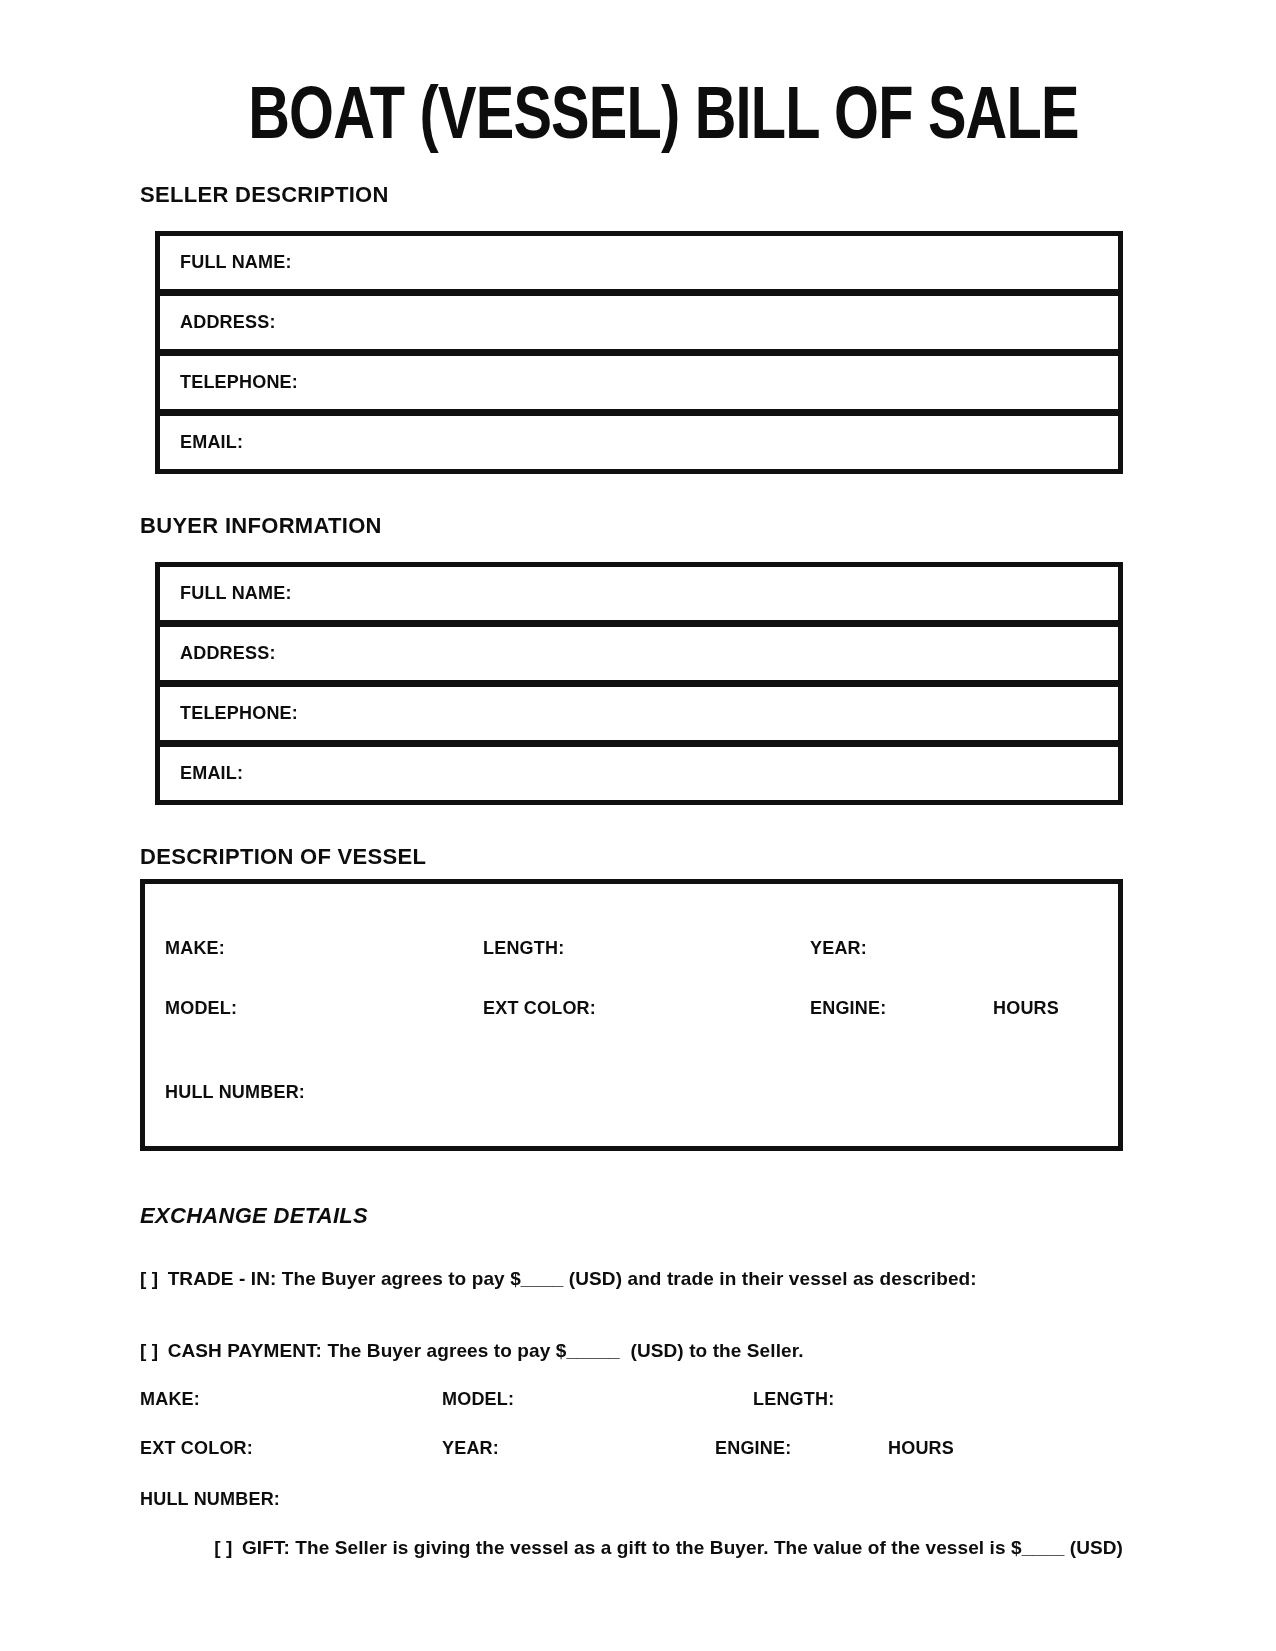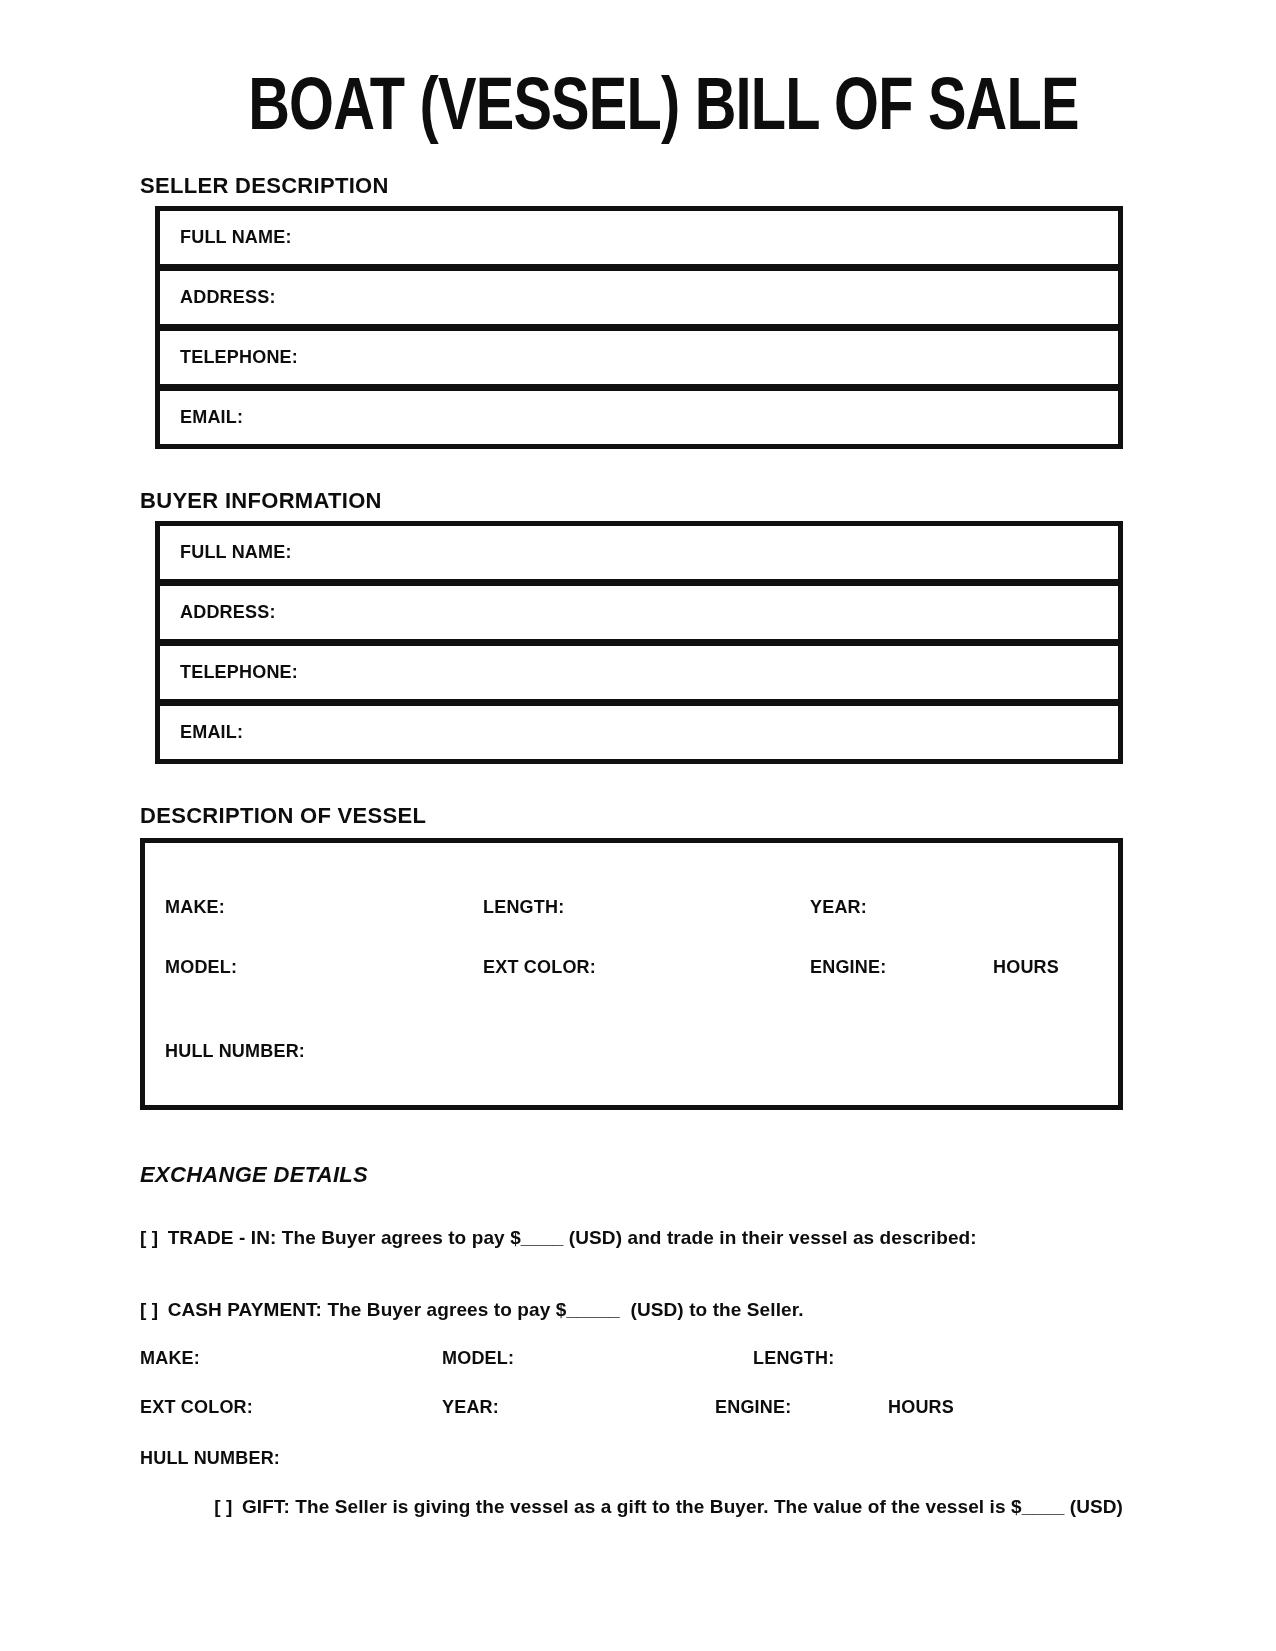--- a/index.html
+++ b/index.html
@@ -12,21 +12,21 @@
     width: 1276px;
     height: 1651px;
     background: #ffffff;
     overflow: hidden;
     font-family: "Liberation Sans", sans-serif;
     color: #0d0d0d;
   }
   .content {
     position: absolute;
     left: 140px;
-    top: 4px;
+    top: 13px;
     width: 983px;
   }
   .doc-title {
     margin: 62px 0 0 0;
     height: 76px;
     line-height: 76px;
     font-size: 74px;
     font-weight: bold;
     letter-spacing: -1px;
     text-align: center;
@@ -34,21 +34,21 @@
     transform: scaleX(0.78);
     transform-origin: 50% 50%;
   }
   .section-heading {
     font-size: 22px;
     line-height: 24px;
     font-weight: bold;
     letter-spacing: 0.3px;
   }
   .heading-seller   { margin-top: 32px; }
-  .field-group      { margin-top: 8px; padding-left: 15px; }
+  .field-group      { margin-top: 24px; padding-left: 15px; }
   .heading-buyer    { margin-top: 40px; }
   .heading-vessel   { margin-top: 40px; }
   .heading-exchange { margin-top: 53px; font-style: italic; }
 
   .field-row {
     box-sizing: border-box;
     height: 63px;
     border: 5px solid #101010;
     background: #ffffff;
     display: flex;

